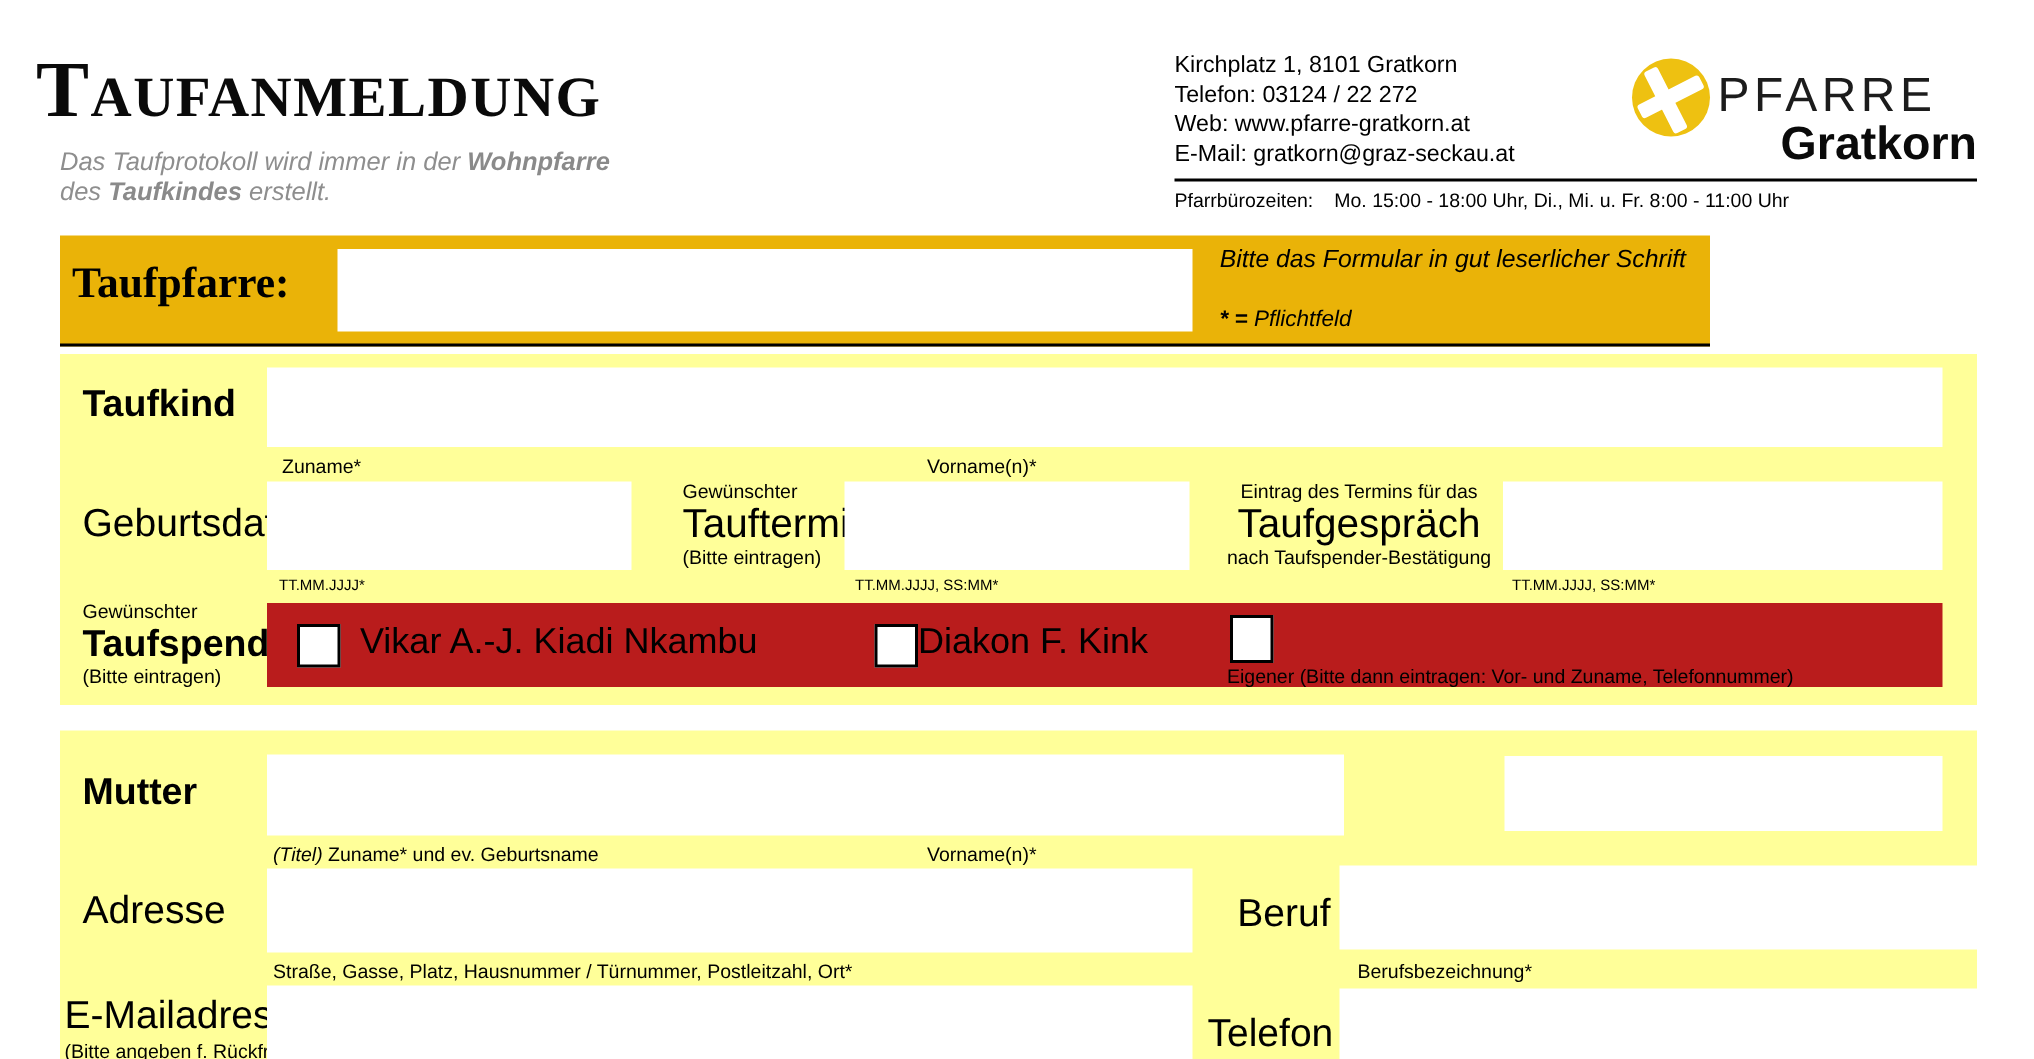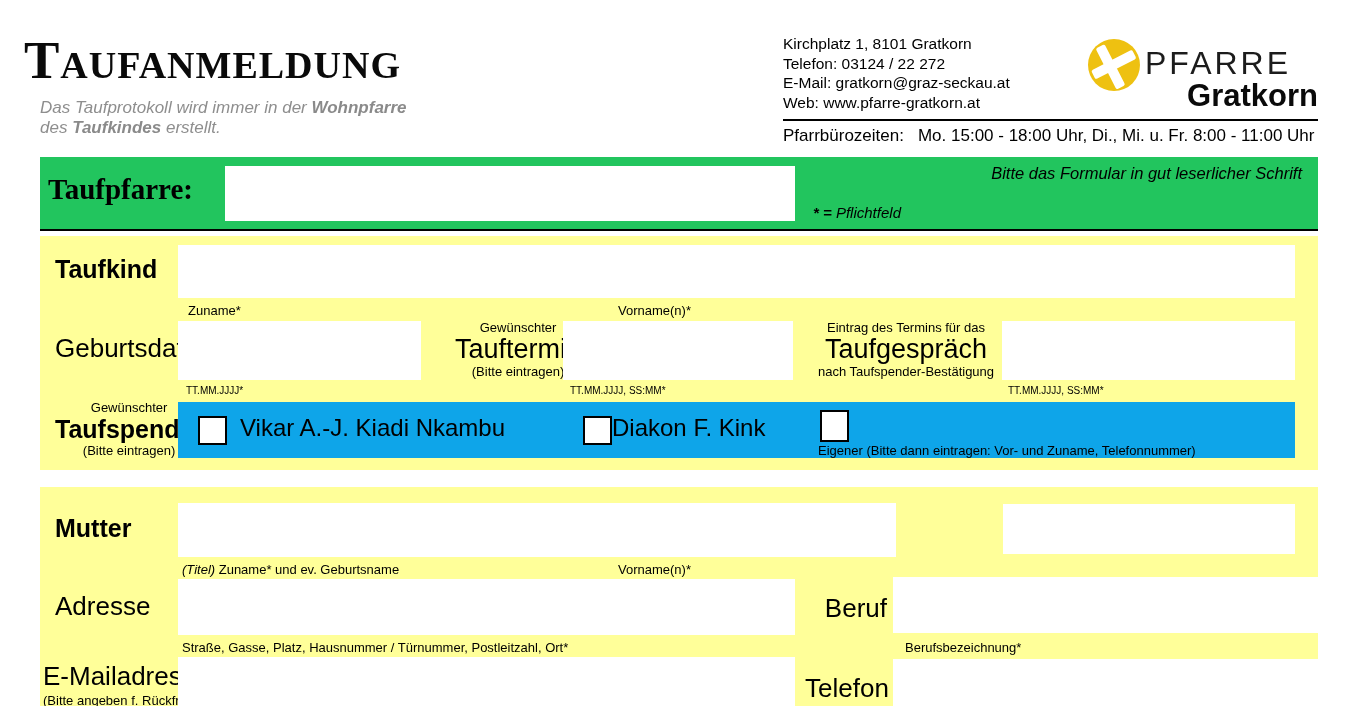--- a/index.html
+++ b/index.html
@@ -19,51 +19,51 @@
     position:absolute;left:40px;top:98px;font-size:17px;font-style:italic;
     color:#8e8e8e;line-height:20px;
   }
   #subtitle b{font-weight:700;color:#8a8a8a;}
   #contact{position:absolute;left:783px;top:34px;font-size:15.5px;line-height:19.5px;}
   #logo{position:absolute;left:1085px;top:38px;width:233px;height:78px;}
   #logo-cross{position:absolute;left:2px;top:0px;}
   #logo-pfarre{position:absolute;left:60px;top:7px;font-size:32px;letter-spacing:3px;color:#1c1c1c;font-weight:400;}
   #logo-gratkorn{position:absolute;right:0px;top:40px;font-size:31px;font-weight:700;color:#0a0a0a;}
   #header-divider{position:absolute;left:783px;top:119px;width:535px;height:0;border-top:2px solid #000;}
-  #office-hours{position:absolute;left:783px;top:126px;width:535px;font-size:17px;display:flex;gap:14px;white-space:nowrap;}
+  #office-hours{position:absolute;left:783px;top:126px;width:535px;font-size:13px;display:flex;gap:14px;white-space:nowrap;}
 
   
   #band{
-    position:absolute;left:40px;top:157px;width:1278px;height:72px;
-    background:#22c55e;border-bottom:2px solid #000;
+    position:absolute;left:40px;top:157px;width:1100px;height:72px;
+    background:#eab308;border-bottom:2px solid #000;
   }
   #band-label{position:absolute;left:8px;top:16px;font-family:"Liberation Serif",serif;font-weight:700;font-size:29px;}
   #band-note{position:absolute;right:16px;top:6px;text-align:right;font-style:italic;font-size:16.5px;line-height:21px;}
   #band-req{position:absolute;left:773px;top:47px;font-style:italic;font-size:15px;font-weight:700;}
   #band-req i{font-weight:400;}
 
   
   .ysec{position:absolute;left:40px;width:1278px;background:#ffff99;}
   #sec1{top:236px;height:234px;}
   #sec2{top:487px;height:219px;}
 
   input.field{
     position:absolute;background:#ffffff;border:none;outline:none;
     font-family:inherit;font-size:22px;padding:0 8px;box-sizing:border-box;
   }
   .hint{position:absolute;font-size:13px;white-space:nowrap;}
   .fmt{position:absolute;font-size:10px;white-space:nowrap;}
   .big{position:absolute;font-size:26px;white-space:nowrap;}
   .bigbold{position:absolute;font-size:25px;font-weight:700;white-space:nowrap;}
-  .stack{position:absolute;white-space:nowrap;text-align:center;}
+  .stack{position:absolute;white-space:nowrap;}
   .stack .pre,.stack .post{font-size:13px;line-height:15px;}
   .stack .mid{font-size:27px;line-height:29px;}
   .stack .midb{font-size:25px;line-height:28px;font-weight:700;}
 
-  #spender-band{position:absolute;left:138px;top:166px;width:1117px;height:56px;background:#0ea5e9;}
+  #spender-band{position:absolute;left:138px;top:166px;width:1117px;height:56px;background:#b91c1c;}
   .checkbox{position:absolute;width:25px;height:25px;background:#fff;border:2px solid #000;box-sizing:content-box;cursor:pointer;}
   .optlabel{position:absolute;font-size:24px;white-space:nowrap;}
 
   #geb-label{position:absolute;left:860px;top:18px;width:100px;text-align:right;font-size:25px;line-height:27px;}
   .ital{font-style:italic;}
 </style>
 </head>
 <body>
 
 <div id="page">
@@ -71,22 +71,22 @@
   <h1 id="title">Taufanmeldung</h1>
 
   <div id="subtitle">
     <span><span>Das Taufprotokoll wird immer in der </span><b>Wohnpfarre</b></span><br>
     <span><span>des </span><b>Taufkindes</b><span> erstellt.</span></span>
   </div>
 
   <div id="contact">
     <div>Kirchplatz 1, 8101 Gratkorn</div>
     <div>Telefon: 03124 / 22 272</div>
+    <div>Web: www.pfarre-gratkorn.at</div>
     <div>E-Mail: gratkorn@graz-seckau.at</div>
-    <div>Web: www.pfarre-gratkorn.at</div>
   </div>
 
   <div id="logo">
     <svg id="logo-cross" width="54" height="54" viewBox="0 0 54 54">
       <circle cx="27" cy="27" r="26" fill="#EEC111"></circle>
       <g transform="rotate(-27 27 27)">
         <rect x="4" y="21.5" width="46" height="10" rx="2" fill="#ffffff"></rect>
         <rect x="18" y="4" width="10" height="46" rx="2" fill="#ffffff"></rect>
       </g>
     </svg>

